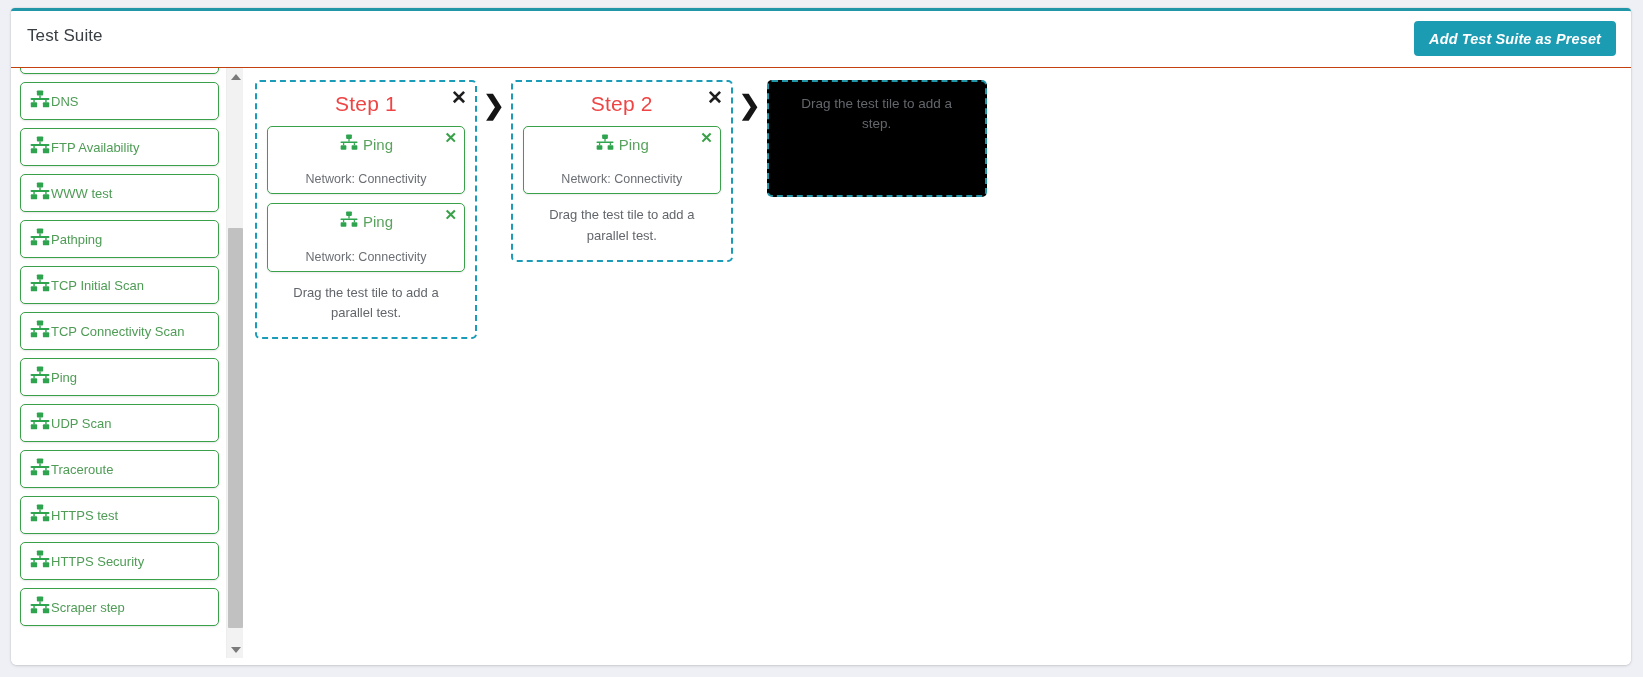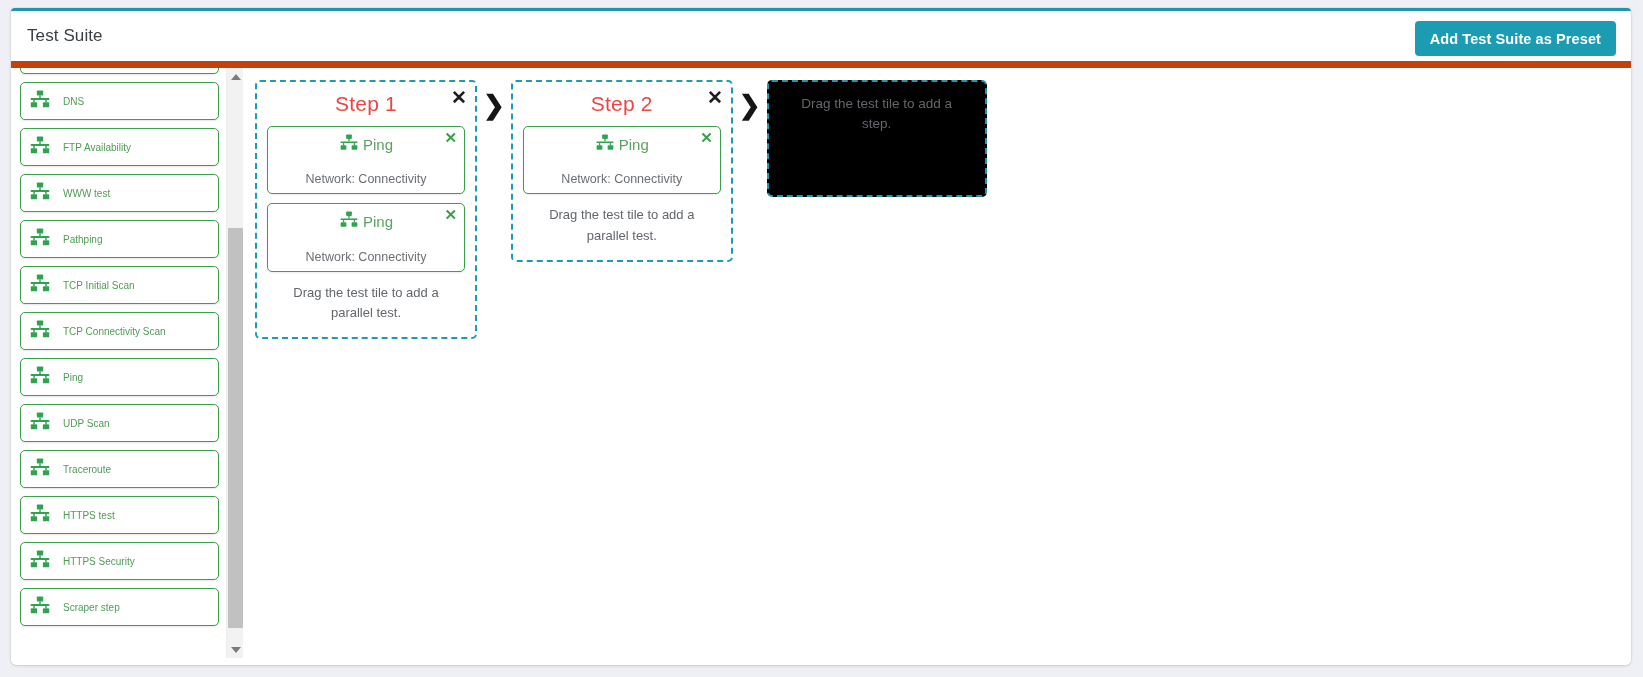--- a/index.html
+++ b/index.html
@@ -21,21 +21,21 @@
     border-radius: 4px 4px 6px 6px;
     box-shadow: 0 1px 3px rgba(0,0,0,.14), 0 0 0 1px rgba(0,0,0,.03);
     overflow: hidden;
   }
 
   
   .card-header {
     position: relative;
     height: 57px;
     background: #ffffff;
-    border-bottom: 7px solid #c2410c;
+    border-bottom: 1px solid #c2410c;
   }
   .card-title {
     position: absolute;
     left: 16px; top: 15px;
     font-size: 17px;
     color: #3a3f44;
     letter-spacing: .1px;
   }
   .preset-btn {
     position: absolute;
@@ -44,20 +44,21 @@
     padding: 0 15px;
     background: #1c9cb3;
     color: #ffffff;
     border: none;
     border-radius: 4px;
     font-size: 14.5px;
     font-weight: bold;
     font-family: "Liberation Sans", sans-serif;
     cursor: pointer;
     letter-spacing: .1px;
+    font-style: italic;
   }
 
   
   .card-body {
     position: relative;
     height: 600px;
     display: flex;
   }
 
   
@@ -82,22 +83,22 @@
     border: 1px solid #3aa049;
     border-radius: 5px;
     background: #ffffff;
     box-shadow: 0 1px 2px rgba(0,0,0,.10);
     display: flex;
     align-items: center;
     padding-left: 8px;
     cursor: grab;
   }
   .tile-label {
-    margin-left: 12px;
-    font-size: 10px;
+    margin-left: 0;
+    font-size: 13px;
     color: #4e9c55;
     white-space: nowrap;
   }
   .net-icon { flex: 0 0 auto; display: block; }
 
   
   .scrollbar {
     position: absolute;
     right: 0; top: 0;
     width: 17px;

